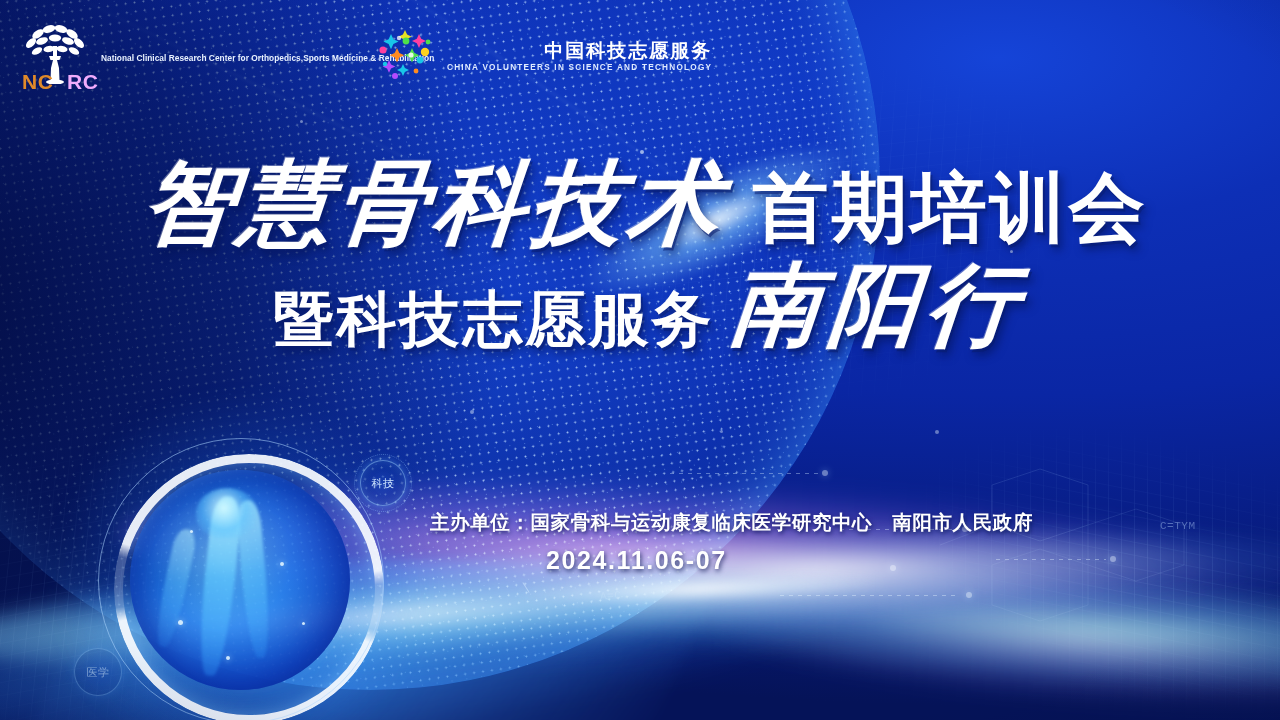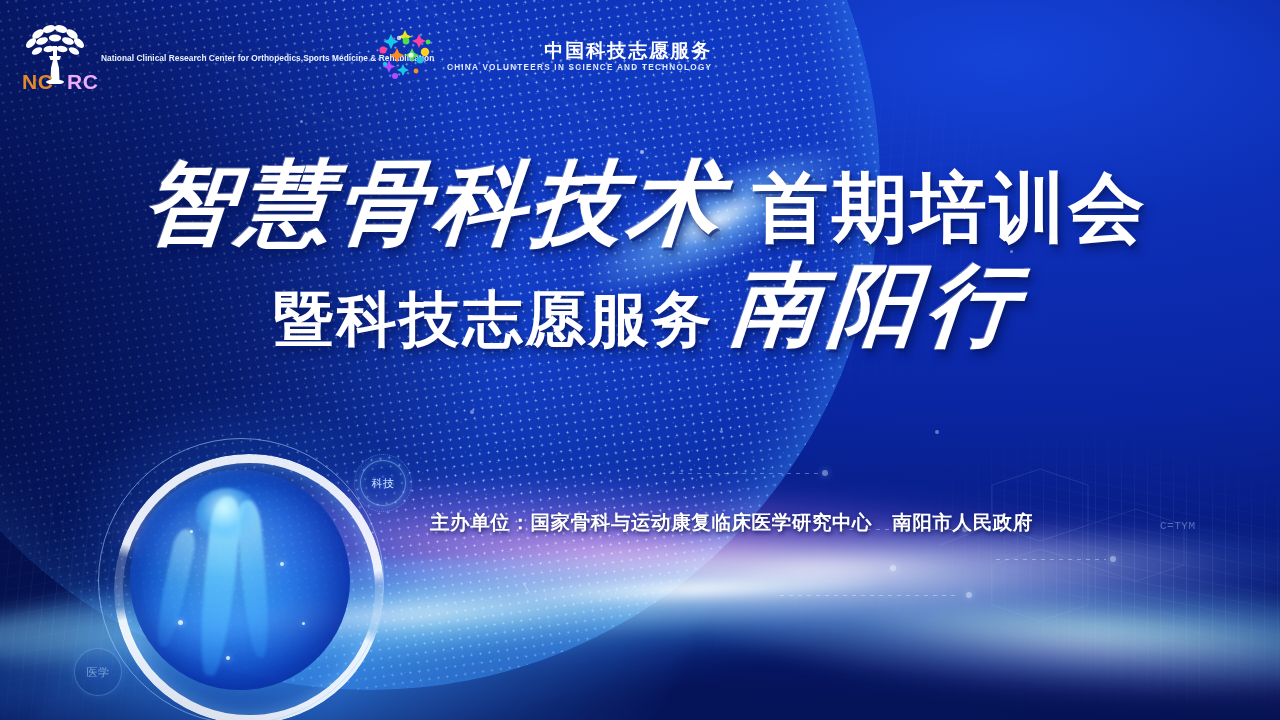--- a/index.html
+++ b/index.html
@@ -463,15 +463,16 @@
     </div>
     <div class="title-line line2">
       <span class="t-song">暨科技志愿服务</span>
       <span class="t-brush">南阳行</span>
     </div>
   </div>
 
   <div class="info">
     <div class="info-row">主办单位：国家骨科与运动康复临床医学研究中心　南阳市人民政府</div>
     <div class="tick"></div>
+    <div class="info-date">2024.11.06-07</div>
   </div>
 
 </div>
 
 </body></html>

